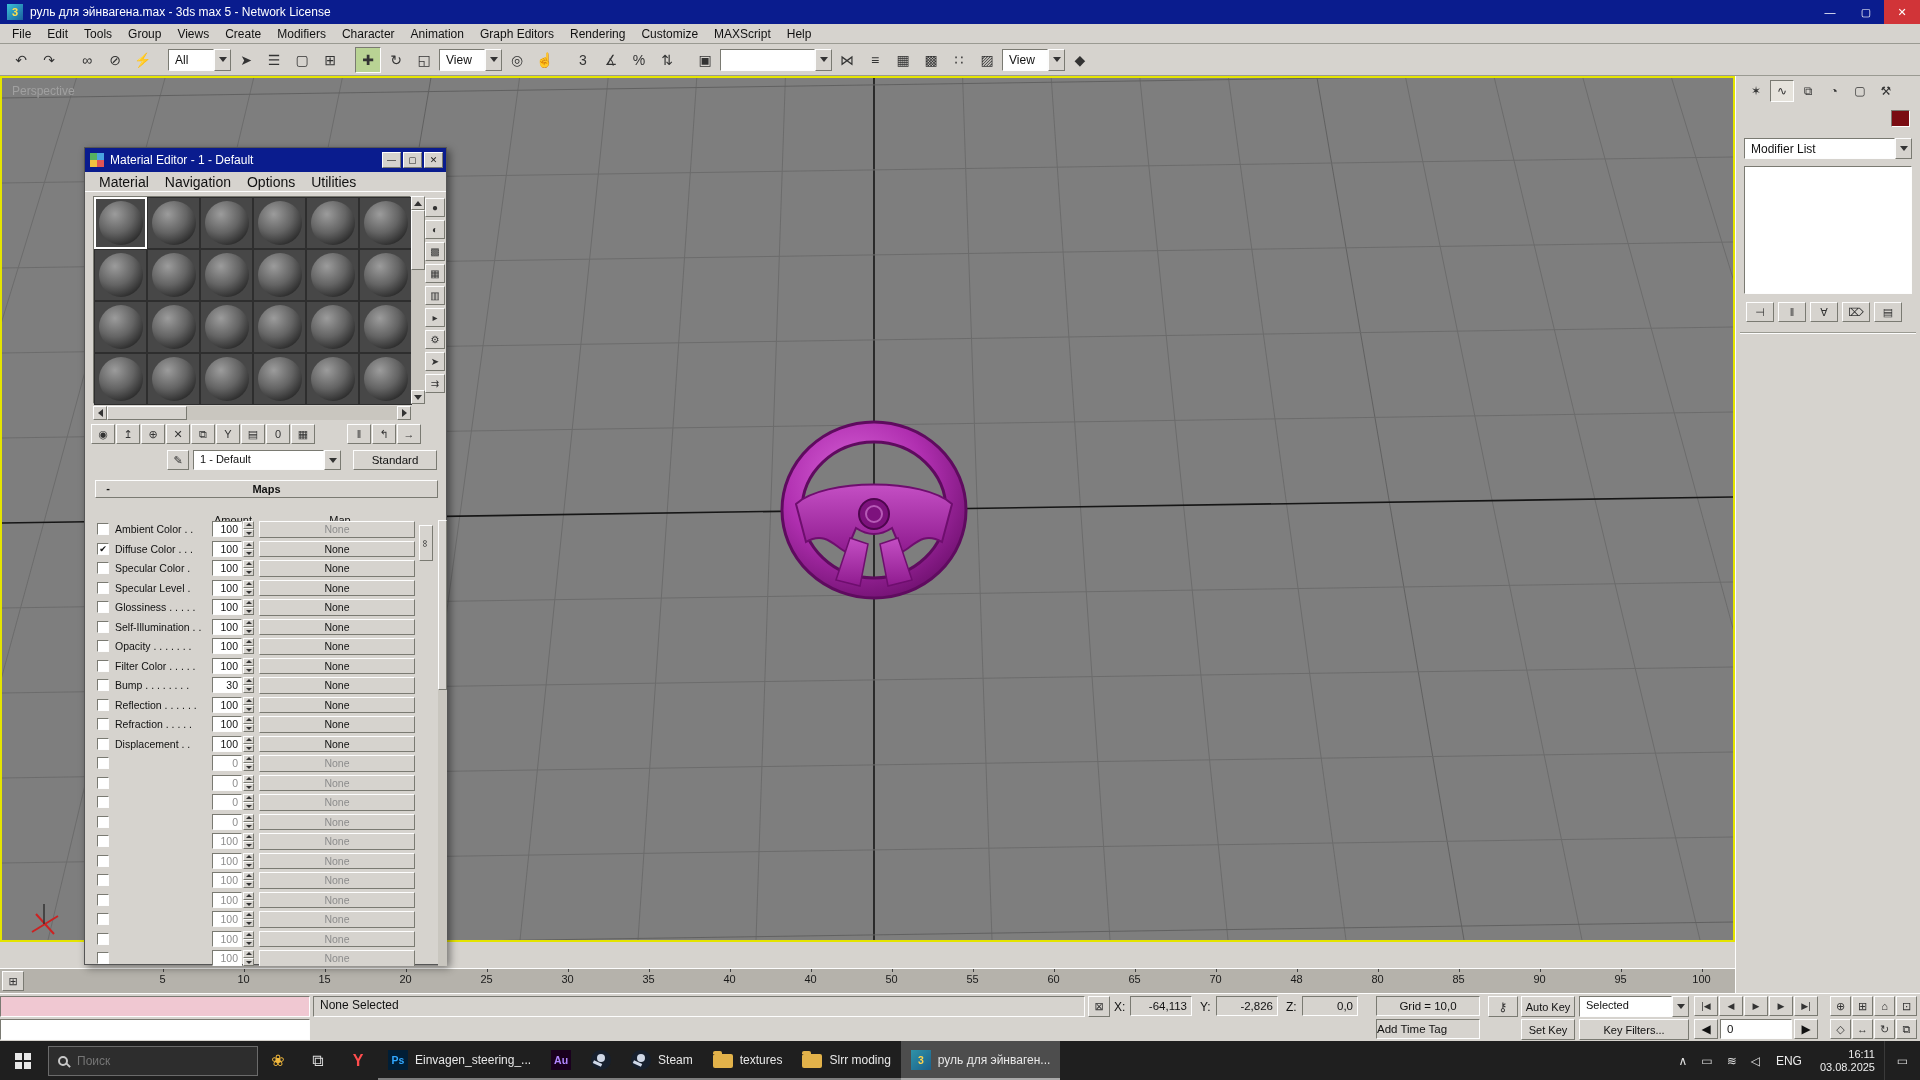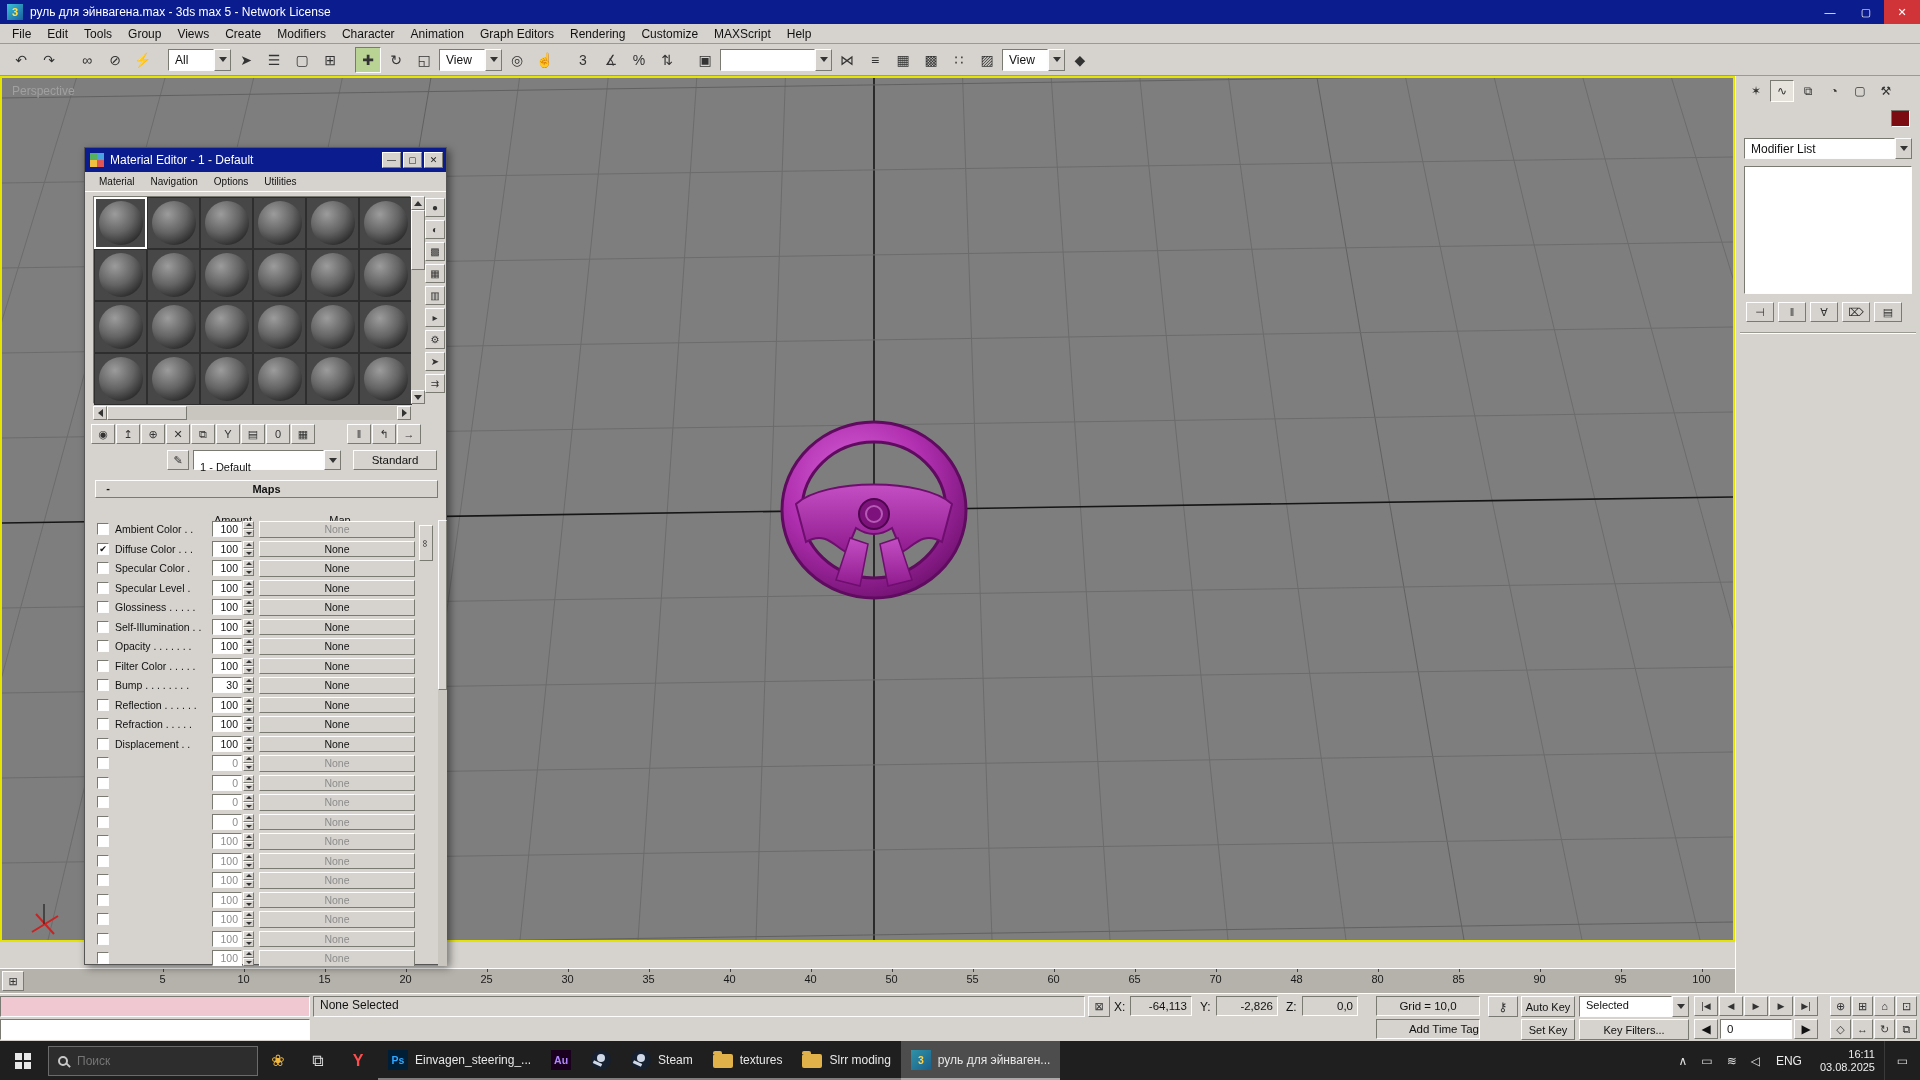--- a/index.html
+++ b/index.html
@@ -50,37 +50,37 @@
 .cp-btns{position:absolute;left:10px;top:226px;display:flex;gap:4px;}
 .cp-btn{width:28px;height:20px;font-size:11px;color:#333;}
 .cp-divider{position:absolute;left:4px;top:256px;width:176px;height:2px;border-top:1px solid #9a9a92;border-bottom:1px solid #fdfdfd;}
 
 #mat-editor{position:absolute;left:84px;top:147px;width:363px;height:818px;background:#d6d3ce;border:1px solid #555;box-shadow:3px 3px 8px rgba(0,0,0,.45);z-index:40;}
 .me-title{height:24px;background:#0a1c8e;display:flex;align-items:center;color:#fff;padding:0 3px 0 5px;}
 .me-ico{width:14px;height:14px;margin-right:6px;background:conic-gradient(#4aa3e0 0 25%,#e05555 0 50%,#f0c040 0 75%,#55b060 0);flex:none;}
 .me-title-text{font-size:12px;flex:1;white-space:nowrap;overflow:hidden;}
 .me-tbtn{width:19px;height:16px;margin-left:2px;font-size:9px;color:#222;}
 .me-menu{height:20px;display:flex;align-items:center;padding-left:6px;border-bottom:1px solid #fdfdfd;}
-.me-menu-item{padding:2px 8px;font-size:10px;}
+.me-menu-item{padding:2px 8px;font-size:14px;}
 .me-palette{position:absolute;left:8px;top:48px;width:318px;height:208px;background:#454545;border:1px solid;border-color:#7a7a72 #fdfdfd #fdfdfd #7a7a72;}
 .slot{position:absolute;width:53px;height:52px;border:1px solid #2e2e2e;display:flex;align-items:center;justify-content:center;background:#474747;}
 .slot.sel{border:2px solid #fff;}
 .sphere{width:44px;height:44px;border-radius:50%;background:radial-gradient(circle at 36% 30%,#9c9c9c,#646464 45%,#262626 82%);}
 .me-vscroll{position:absolute;left:326px;top:48px;width:14px;height:208px;background:#c9c6bf;}
 .me-hscroll{position:absolute;left:8px;top:258px;width:318px;height:14px;background:#c9c6bf;}
 .sarr{position:absolute;width:14px;height:14px;}
 .sthumb{position:absolute;background:#d6d3ce;border:1px solid;border-color:#fdfdfd #7a7a72 #7a7a72 #fdfdfd;}
 .me-side{position:absolute;left:340px;top:50px;display:flex;flex-direction:column;gap:3px;}
 .me-sbtn{width:20px;height:19px;font-size:10px;color:#333;}
 .me-tools{position:absolute;left:6px;top:276px;display:flex;gap:1px;}
 .me-tools2{position:absolute;left:262px;top:276px;display:flex;gap:1px;}
 .me-tlbtn{width:24px;height:20px;font-size:11px;color:#333;}
 .me-pick{position:absolute;left:82px;top:302px;width:22px;height:20px;font-size:11px;color:#333;}
 .me-namedd{position:absolute;left:108px;top:302px;width:148px;height:20px;display:flex;}
-.me-namedd .dd-text{flex:1;font-size:11px;padding-top:10px;}
+.me-namedd .dd-text{flex:1;font-size:11px;padding-top:2px;}
 .me-standard{position:absolute;left:268px;top:302px;width:84px;height:20px;font-size:11.5px;}
 .me-rollout{position:absolute;left:10px;top:332px;width:343px;height:18px;font-size:11px;font-weight:bold;}
 .me-collapse{position:absolute;left:6px;top:1px;width:12px;text-align:center;font-weight:bold;}
 .me-headers{position:absolute;left:0;top:366px;width:363px;height:16px;font-size:11px;}
 .mh-amount{position:absolute;left:110px;width:76px;text-align:center;}
 .mh-map{position:absolute;left:200px;width:110px;text-align:center;}
 #maps-rows{position:absolute;left:0;top:372px;width:352px;height:446px;overflow:hidden;}
 .mrow{position:relative;height:19.5px;text-decoration:underline;}
 .mcb{position:absolute;left:12px;top:3px;width:12px;height:12px;font-size:9px;line-height:10px;text-align:center;color:#111;}
 .mlabel{position:absolute;left:30px;top:3px;font-size:10.5px;white-space:nowrap;}
@@ -120,21 +120,21 @@
 .s-grid{position:absolute;left:1376px;top:0;width:104px;height:20px;font-size:11.5px;text-align:center;padding-top:3px;}
 .s-setkeys{position:absolute;left:1488px;top:0;width:30px;height:21px;font-size:12px;color:#333;}
 .s-autokey{position:absolute;left:1521px;top:0;width:54px;height:21px;font-size:11px;}
 .s-seldd{position:absolute;left:1579px;top:0;width:110px;height:21px;display:flex;}
 .s-seldd .dd-text{flex:1;font-size:11px;padding-top:2px;}
 .s-playback{position:absolute;left:1694px;top:0;display:flex;gap:1px;}
 .s-pbtn{width:24px;height:20px;font-size:9px;color:#333;}
 .s-nav{position:absolute;left:1830px;top:0;display:flex;gap:1px;}
 .s-nbtn{width:21px;height:20px;font-size:11px;color:#333;}
 .s-status{position:absolute;left:313px;top:0;width:772px;height:21px;font-size:12px;padding:3px 6px;}
-.s-addtag{position:absolute;left:1376px;top:0;width:104px;height:20px;font-size:11.5px;text-align:right;padding-top:3px;}
+.s-addtag{position:absolute;left:1376px;top:0;width:104px;height:20px;font-size:11.5px;text-align:left;padding-top:3px;}
 .s-setkey{position:absolute;left:1521px;top:0;width:54px;height:21px;font-size:11px;}
 .s-keyfilters{position:absolute;left:1579px;top:0;width:110px;height:21px;font-size:11px;}
 .s-prevkey{position:absolute;left:1694px;top:0;width:24px;height:20px;}
 .s-frame{position:absolute;left:1720px;top:0;width:72px;height:20px;font-size:11.5px;padding:3px 0 0 6px;text-align:left;}
 .s-nextkey{position:absolute;left:1794px;top:0;width:24px;height:20px;}
 
 #taskbar{position:absolute;left:0;top:1041px;width:1920px;height:39px;background:#1f1f1f;display:flex;align-items:center;color:#ddd;}
 .start{width:46px;height:39px;flex:none;}
 .winlogo{width:16px;height:16px;display:grid;grid-template-columns:7px 7px;grid-template-rows:7px 7px;gap:2px;}
 .winlogo i{background:#e8e8e8;display:block;}

